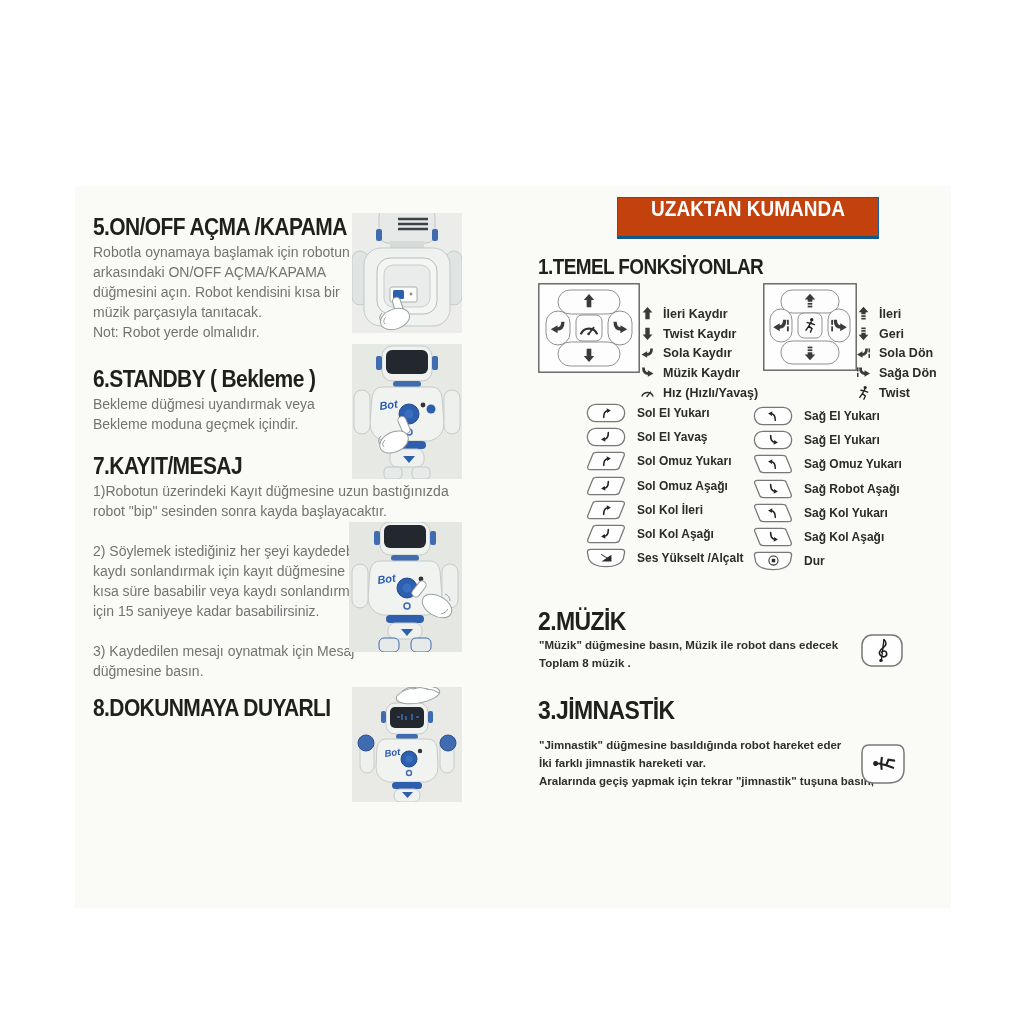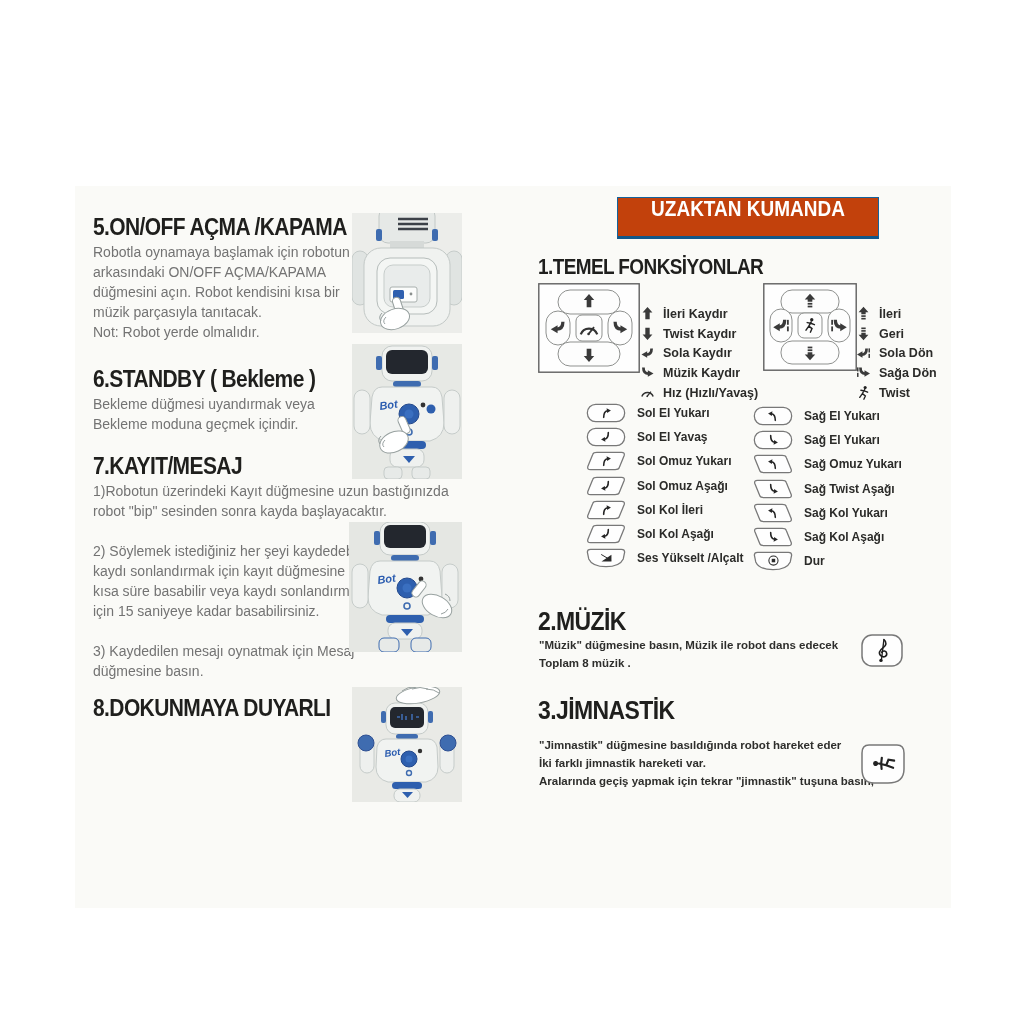--- a/index.html
+++ b/index.html
@@ -437,21 +437,21 @@
         </svg>
         <span class="blab">Sağ Omuz Yukarı</span>
       </div>
     <div class="brow">
         <svg class="bshape" viewBox="0 0 44 22">
           <path d="M5,1.5 L32,1.5 Q35.8,1.5 36.5,3.5 L42,17 Q43,20.5 39,20.5 L12,20.5 Q8.2,20.5 7.5,18.5 L2,5 Q1,1.5 5,1.5 Z" class="iconbtn" stroke-width="1.4"></path>
           <g transform="scale(1,-1) translate(0,-22)">
             <use href="#sy-bend" x="15" y="4" width="14" height="14"></use>
           </g>
         </svg>
-        <span class="blab">Sağ Twist Aşağı</span>
+        <span class="blab">Sağ Robot Aşağı</span>
       </div>
     <div class="brow">
         <svg class="bshape" viewBox="0 0 44 22">
           <path d="M5,1.5 L32,1.5 Q35.8,1.5 36.5,3.5 L42,17 Q43,20.5 39,20.5 L12,20.5 Q8.2,20.5 7.5,18.5 L2,5 Q1,1.5 5,1.5 Z" class="iconbtn" stroke-width="1.4"></path>
           <g transform="scale(-1,1) translate(-44,0)">
             <use href="#sy-bend" x="15" y="4" width="14" height="14"></use>
           </g>
         </svg>
         <span class="blab">Sağ Kol Yukarı</span>
       </div>

